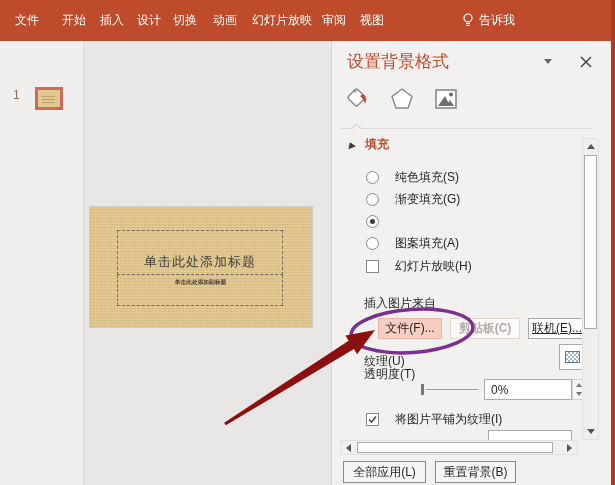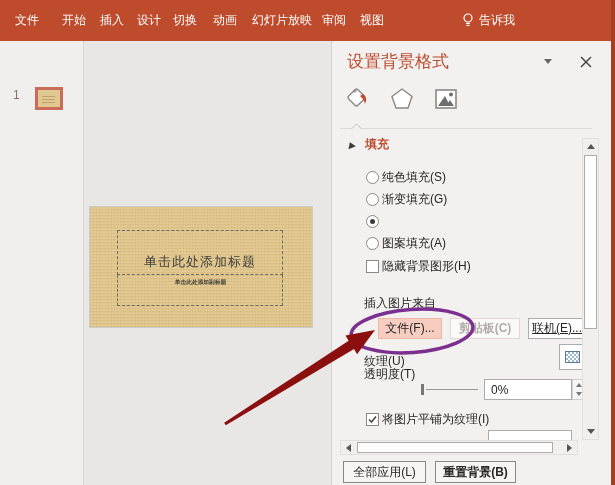--- a/index.html
+++ b/index.html
@@ -44,21 +44,21 @@
   .tab-icons { position:absolute; left:13px; top:44px; display:flex; gap:18px; }
   .tab-icons .ticon { width:26px; height:27px; display:flex; align-items:center; justify-content:center; }
   .pane-divider { position:absolute; left:8px; top:87px; width:252px; height:1px; background:#DDDBD9; }
   .caret-notch { position:absolute; left:18px; top:80px; width:16px; height:8px; overflow:hidden; }
   .caret-notch div { width:10px; height:10px; background:#F2F1F0; border:1px solid #CFCDCB; transform:rotate(45deg) translate(4px,2px); }
 
   .sec-head { position:absolute; left:15px; top:95px; display:flex; align-items:center; gap:10px; }
   .sec-tri { width:0; height:0; border-left:4px solid transparent; border-right:4px solid transparent; border-bottom:6px solid #3b3b3b; transform:rotate(-22deg); }
   .sec-label { font-size:12px; font-weight:bold; color:#BE4B2D; }
 
-  .opt-row { position:absolute; left:34px; display:flex; align-items:center; gap:3px; height:16px; }
+  .opt-row { position:absolute; left:34px; display:flex; align-items:center; gap:16px; height:16px; }
   .radio { width:13px; height:13px; border-radius:50%; border:1px solid #8A8886; background:#fff; position:relative; flex:none; }
   .radio.sel::after { content:""; position:absolute; left:3px; top:3px; width:5px; height:5px; border-radius:50%; background:#3b3b3b; }
   .chk { width:13px; height:13px; border:1px solid #8A8886; background:#fff; position:relative; flex:none; }
   .opt-label { font-size:12px; color:#262626; white-space:nowrap; }
 
   .plain-label { position:absolute; font-size:12px; color:#262626; white-space:nowrap; }
 
   .btn { position:absolute; height:21px; font-size:12px; color:#262626; display:flex; align-items:center; justify-content:center; white-space:nowrap; overflow:hidden; }
   .btn-file { left:46px; top:277px; width:64px; background:#F7CCC1; border:1px solid #EFB6A8; }
   .btn-clip { left:118px; top:277px; width:70px; background:#FCFAF9; border:1px solid #E7D5CF; color:#B3ACAA;font-weight:bold; }
@@ -89,21 +89,21 @@
   .hscroll .thumb { position:absolute; left:16px; top:1px; width:196px; height:11px; background:#FDFDFD; border:1px solid #ACACAC; }
   .hscroll .arr { position:absolute; top:0; width:15px; height:13px; display:flex; align-items:center; justify-content:center; }
   .tri-l { width:0; height:0; border-top:4px solid transparent; border-bottom:4px solid transparent; border-right:5px solid #555; }
   .tri-r { width:0; height:0; border-top:4px solid transparent; border-bottom:4px solid transparent; border-left:5px solid #555; }
   .tri-u { width:0; height:0; border-left:4px solid transparent; border-right:4px solid transparent; border-bottom:5px solid #555; }
   .tri-d { width:0; height:0; border-left:4px solid transparent; border-right:4px solid transparent; border-top:5px solid #555; }
 
   .btm-btn { position:absolute; top:420px; height:22px; background:#F6F5F4; border:1px solid #8A8886;
              font-size:12px; color:#262626; display:flex; align-items:center; justify-content:center; }
   .btn-applyall { left:11px; width:83px; }
-  .btn-resetbg { left:103px; width:81px;font-weight:bold; }
+  .btn-resetbg { left:103px; width:81px; }
 
   
   .annot { position:absolute; left:0; top:0; width:615px; height:485px; pointer-events:none; z-index:50; }
 </style>
 </head>
 <body>
 
 <div class="app">
 
   <div class="ribbon">
@@ -203,21 +203,21 @@
     </div>
     <div class="opt-row" style="top:172px">
       <div class="radio sel"></div>
     </div>
     <div class="opt-row" style="top:194px">
       <div class="radio"></div>
       <span class="opt-label">图案填充(A)</span>
     </div>
     <div class="opt-row" style="top:217px">
       <div class="chk"></div>
-      <span class="opt-label">隐藏背景图形(H)</span>
+      <span class="opt-label">幻灯片放映(H)</span>
     </div>
 
     <div class="plain-label" style="left:32px; top:254px">插入图片来自</div>
 
     <div class="btn btn-file">文件(F)...</div>
     <div class="btn btn-clip">剪贴板(C)</div>
     <div class="btn btn-online">联机(E)...</div>
 
     <div class="plain-label" style="left:32px; top:312px">纹理(U)</div>
     <div class="texture-btn">

